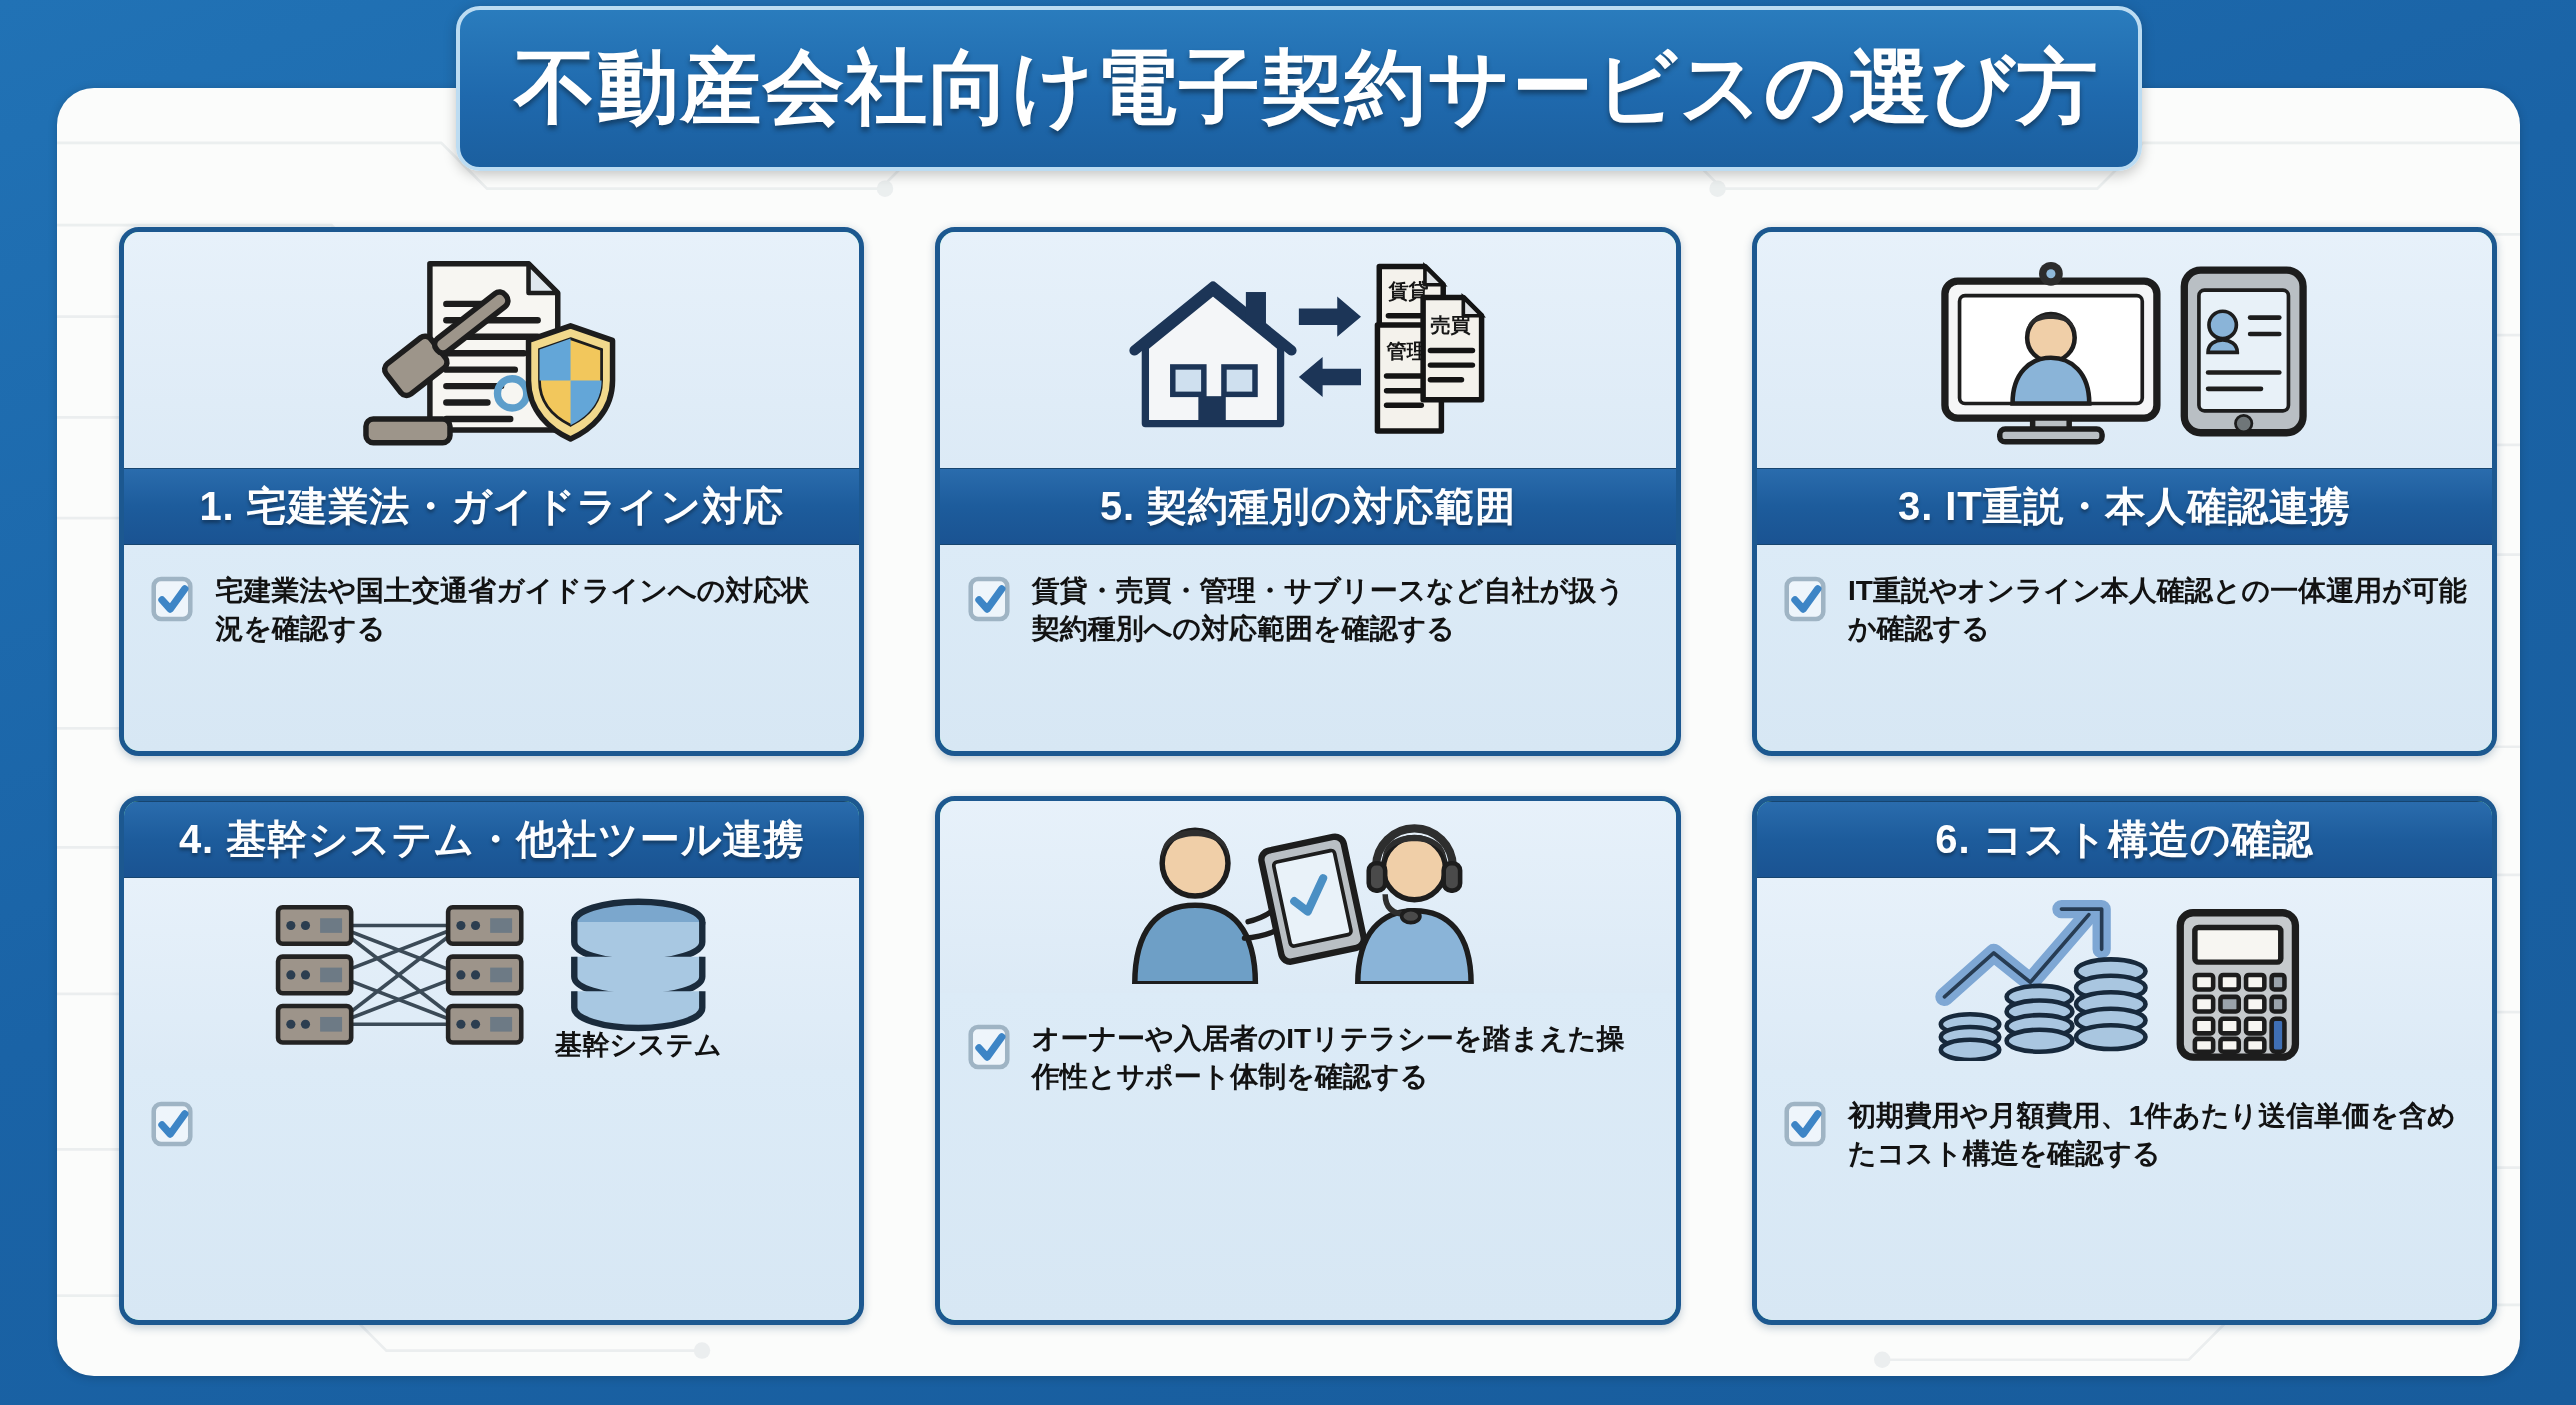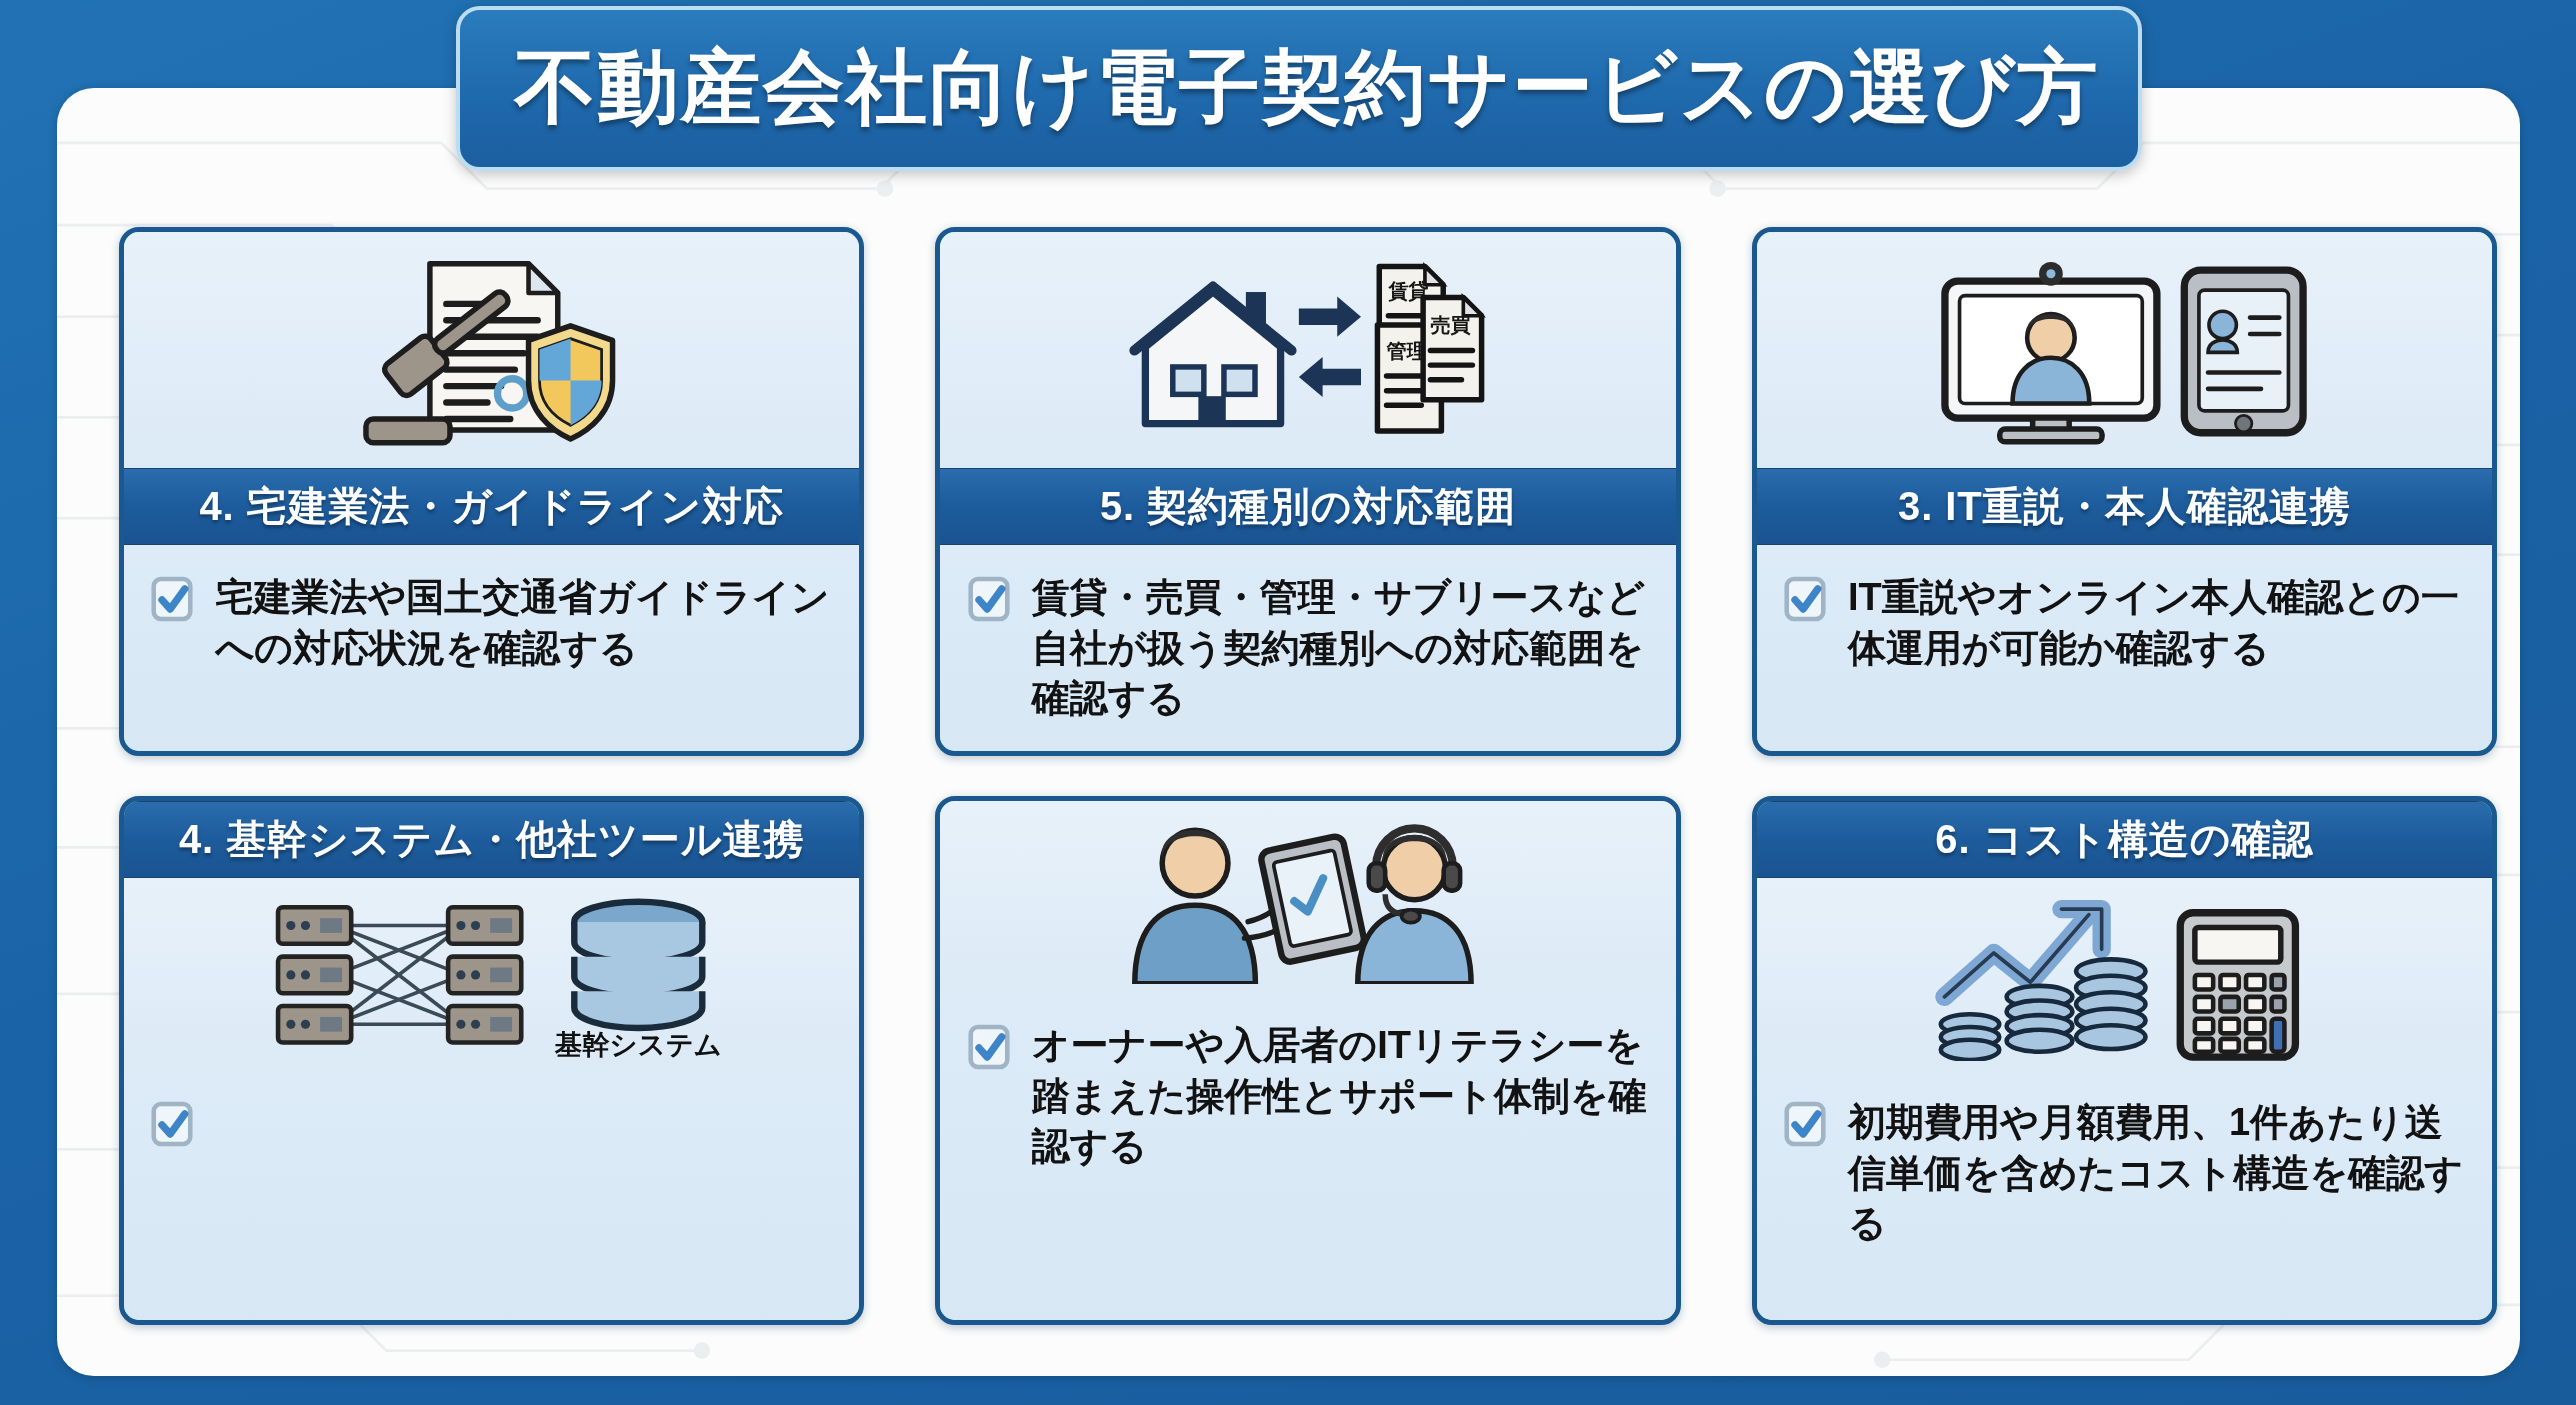--- a/index.html
+++ b/index.html
@@ -77,21 +77,21 @@
     color:#fdfeff;font-size:40px;font-weight:700;letter-spacing:0.9px;
     text-shadow:0 2.7px 3.7px rgba(0,0,0,.35);white-space:nowrap;
   }
   .body{
     flex:1 1 auto;display:flex;align-items:flex-start;gap:22px;
     padding:27.4px 24px 18.3px 27.4px;
     background:linear-gradient(180deg,#dcebf7 0%,#d7e7f4 100%);
   }
   .chk{flex:0 0 auto;margin-top:3.7px;}
   .body-text{
-    color:#121212;font-size:38px;font-weight:700;line-height:1.33;
+    color:#121212;font-size:28px;font-weight:700;line-height:1.33;
     letter-spacing:0px;
   }
 
   
   .db-label{
     font-size:27px;font-weight:700;color:#111;letter-spacing:0;
     text-align:center;margin-top:2px;
   }
   .doc-label{font-size:22px;font-weight:700;fill:#161616;}
 </style>
@@ -177,21 +177,21 @@
             <rect x="96" y="120" width="96" height="18" rx="8" fill="#9d958a" stroke="#1d1d1d" stroke-width="6"></rect>
           </g>
           <rect x="12" y="188" width="92" height="26" rx="8" fill="#9d958a" stroke="#1d1d1d" stroke-width="6"></rect>
           <path d="M236 86 l46 16 v44 c0 34 -24 54 -46 64 c-22 -10 -46 -30 -46 -64 v-44 Z" fill="#f2d98c" stroke="#1d1d1d" stroke-width="6" stroke-linejoin="round"></path>
           <path d="M236 100 l34 12 v34 c0 26 -18 41 -34 49 c-16 -8 -34 -23 -34 -49 v-34 Z" fill="#f2c75c" stroke="#1d1d1d" stroke-width="3"></path>
           <path d="M236 100 l-34 12 v34 h34 Z" fill="#63a6d8"></path>
           <path d="M236 146 h34 c0 26 -18 41 -34 49 Z" fill="#63a6d8"></path>
         </svg>
       </div>
       <div class="band">
-        <span class="band-text">4. 宅建業法・ガイドライン対応</span>
+        <span class="band-text">1. 宅建業法・ガイドライン対応</span>
       </div>
       <div class="body">
         <span class="chk">
           <svg width="42" height="46" viewBox="0 0 46 50">
             <rect x="3" y="3" width="40" height="44" rx="8" fill="#eef5fb" stroke="#9fb4c4" stroke-width="5"></rect>
             <path d="M12 26 l9 10 l16 -22" fill="none" stroke="#3d85c6" stroke-width="8" stroke-linecap="round" stroke-linejoin="round"></path>
           </svg>
         </span>
         <span class="body-text">宅建業法や国土交通省ガイドラインへの対応状況を確認する</span>
       </div>

